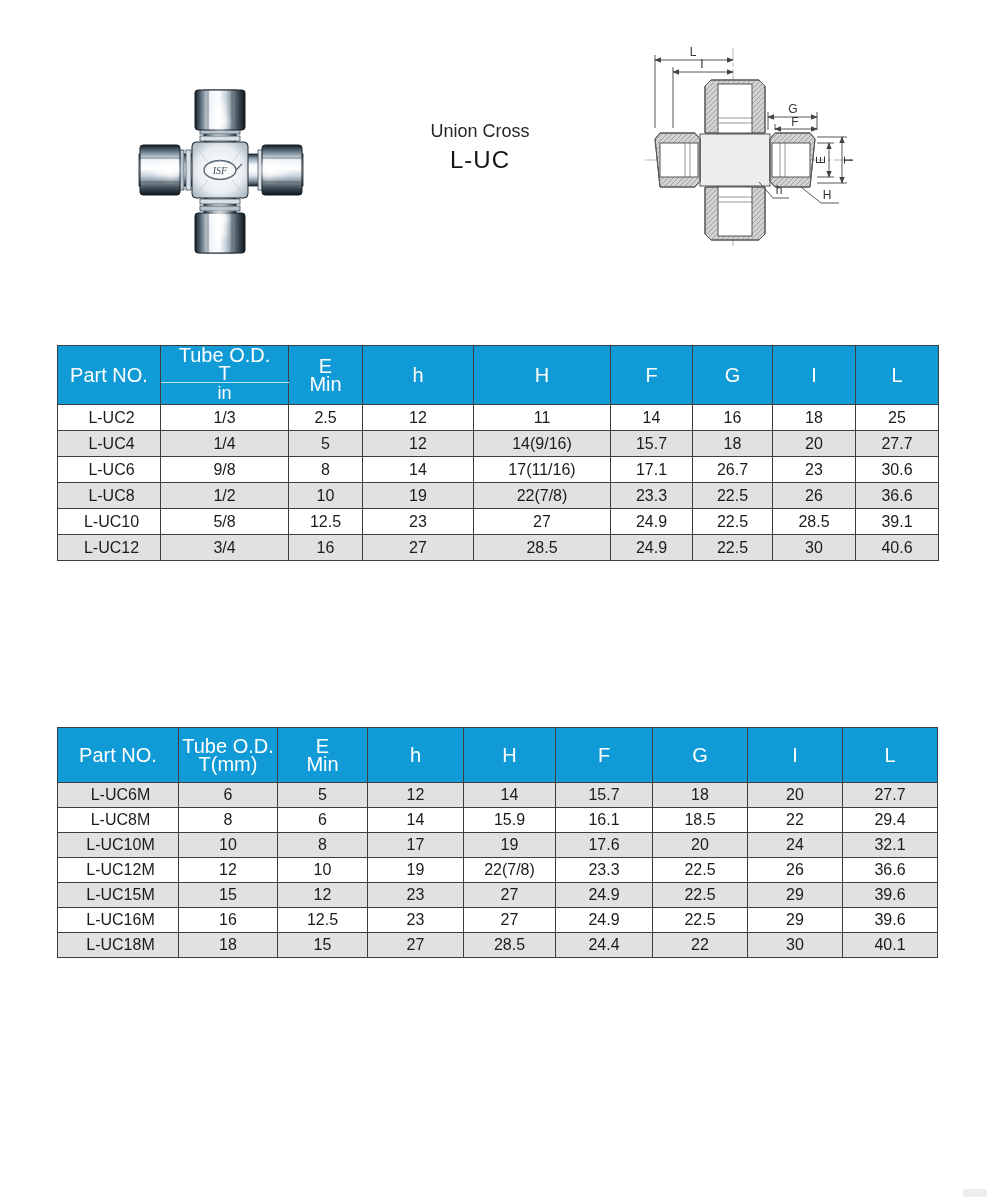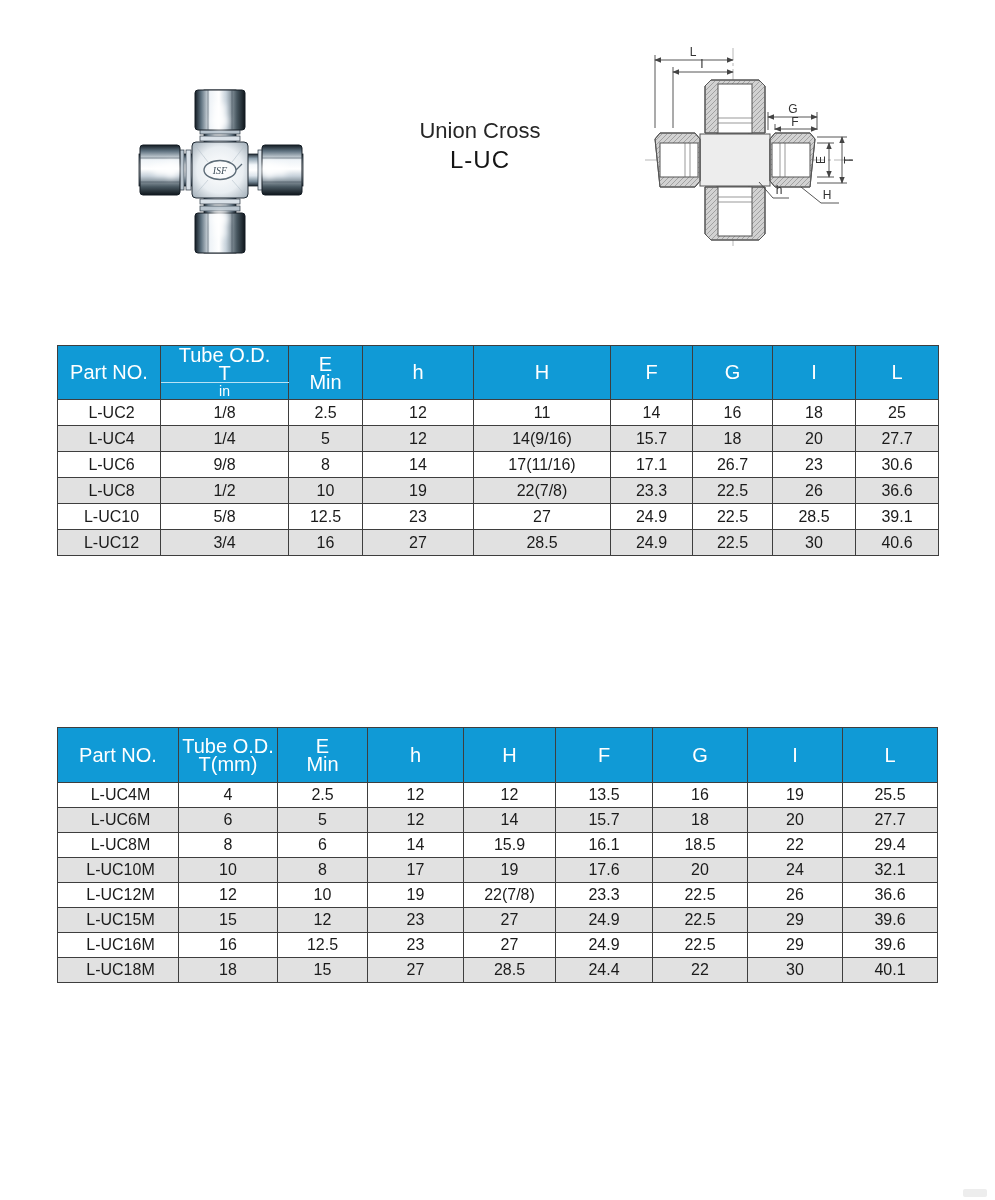--- a/index.html
+++ b/index.html
@@ -3,38 +3,38 @@
 <meta charset="utf-8">
 <style>
   * { margin:0; padding:0; box-sizing:border-box; }
   html,body { background:#fff; }
   .canvas {
     position:relative; width:995px; height:1200px; background:#ffffff;
     font-family:"Liberation Sans", sans-serif; color:#1b1b1b; overflow:hidden;
   }
   
   .title-block { position:absolute; left:380px; top:120px; width:200px; text-align:center; }
-  .title-sub  { font-size:22px; color:#262626; line-height:22px; }
+  .title-sub  { font-size:18px; color:#262626; line-height:22px; }
   .title-main { font-size:24px; color:#141414; line-height:36px; letter-spacing:1px; }
 
   
   .photo-wrap   { position:absolute; left:138px; top:88px; }
   .drawing-wrap { position:absolute; left:633px; top:28px; }
 
   
   table { border-collapse:collapse; table-layout:fixed; font-size:16px; color:#1b1b1b; }
   th, td { border:1px solid var(--border,#3e3e3e); text-align:center; padding:0; overflow:hidden; white-space:nowrap; }
   thead th { background:var(--header-bg,#109ad6); color:#ffffff; font-weight:normal; font-size:20px; }
   td { background:#ffffff; height:26px; }
   tr.alt td { background:var(--alt,#e1e1e1); }
   td.part { text-align:center; padding-left:5px; }
   .tbl-inch   { position:absolute; left:57px; top:345px; }
   .tbl-metric { position:absolute; left:57px; top:727px; }
   .tbl-inch thead tr.r1 th { height:36px; }
-  .tbl-inch thead tr.r2 th { height:16px; font-size:14px; }
+  .tbl-inch thead tr.r2 th { height:16px; font-size:18px; }
   th.tube-top { border-bottom:1px solid #b8e2f5; }
   th.tube-unit { border-top:1px solid #b8e2f5; }
   .tbl-metric thead th { height:55px; }
   .tbl-metric td { height:25px; }
   .hdr2 div { line-height:18px; }
 
   
   .footer-mark { position:absolute; left:963px; top:1189px; width:24px; height:8px;
                  background:#ededed; border-radius:2px; }
 </style>
@@ -277,21 +277,21 @@
         <th rowspan="2">I</th>
         <th rowspan="2">L</th>
       </tr>
       <tr class="r2">
         <th class="tube-unit">in</th>
       </tr>
     </thead>
     <tbody>
         <tr>
           <td class="part">L-UC2</td>
-          <td>1/8</td>
+          <td>1/3</td>
           <td>2.5</td>
           <td>12</td>
           <td>11</td>
           <td>14</td>
           <td>16</td>
           <td>18</td>
           <td>25</td>
         </tr>
         <tr class="alt">
           <td class="part">L-UC4</td>
@@ -376,31 +376,20 @@
         </th>
         <th>h</th>
         <th>H</th>
         <th>F</th>
         <th>G</th>
         <th>I</th>
         <th>L</th>
       </tr>
     </thead>
     <tbody>
-        <tr>
-          <td class="part">L-UC4M</td>
-          <td>4</td>
-          <td>2.5</td>
-          <td>12</td>
-          <td>12</td>
-          <td>13.5</td>
-          <td>16</td>
-          <td>19</td>
-          <td>25.5</td>
-        </tr>
         <tr class="alt">
           <td class="part">L-UC6M</td>
           <td>6</td>
           <td>5</td>
           <td>12</td>
           <td>14</td>
           <td>15.7</td>
           <td>18</td>
           <td>20</td>
           <td>27.7</td>

